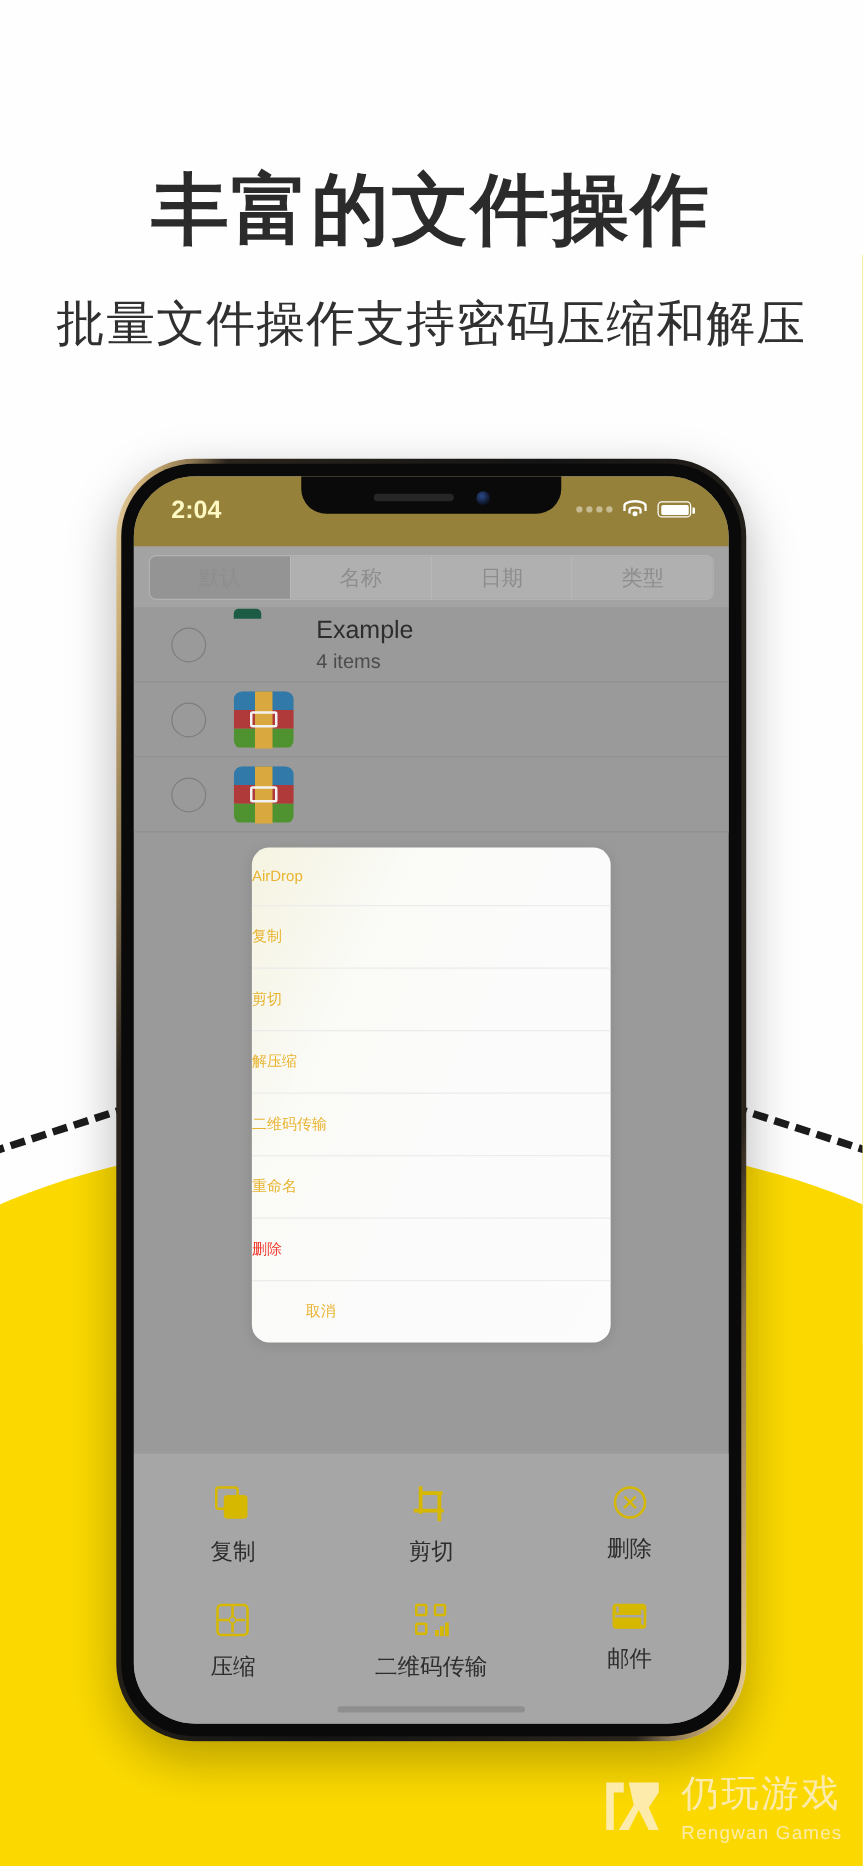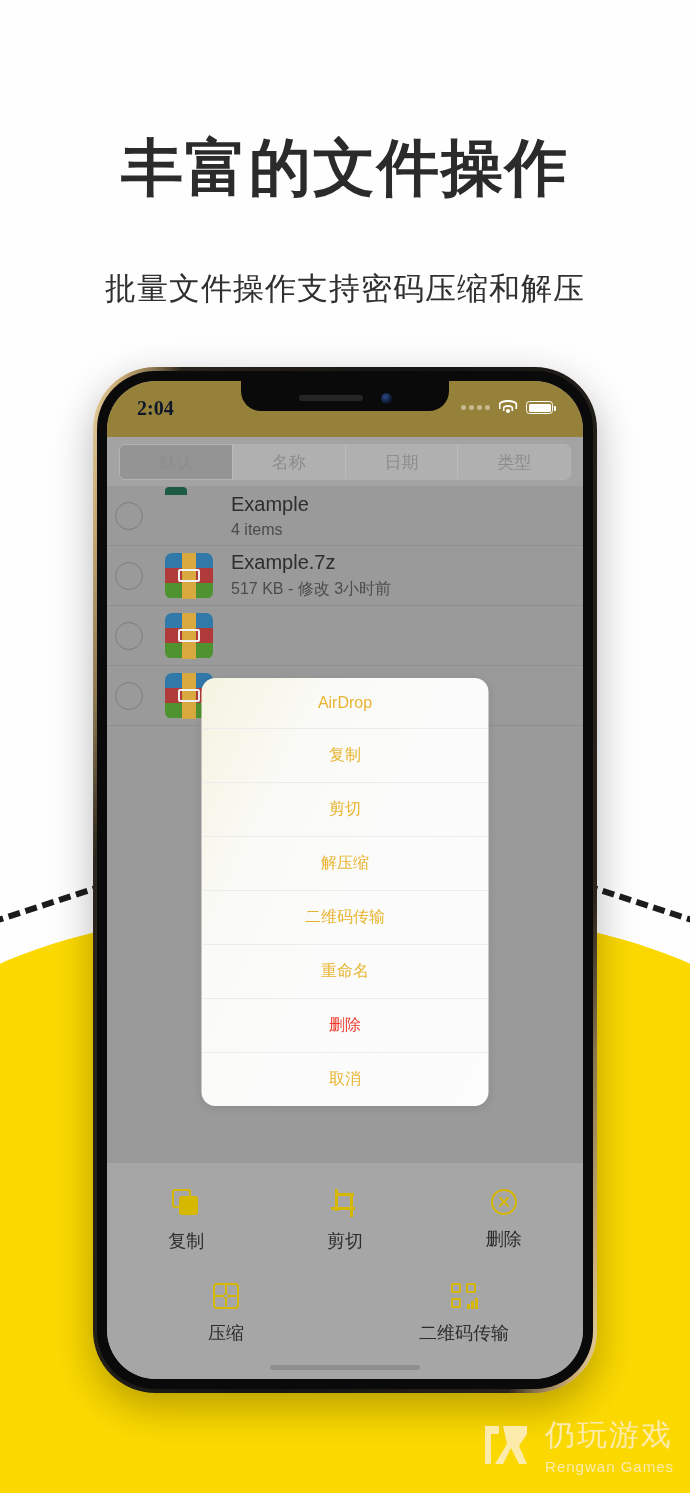--- a/index.html
+++ b/index.html
@@ -41,24 +41,23 @@
   .headline {
     position:absolute; left:0; right:0; top:126px;
     text-align:center;
     font-size:62px; font-weight:bold; color:#2b2b2b;
     letter-spacing:2px;
     z-index:5;
   }
   .subhead {
     position:absolute; left:0; right:0; top:232px;
     text-align:center;
-    font-size:31px; color:#303030;
+    font-size:39px; color:#303030;
     letter-spacing:1px;
     z-index:5;
-    margin-top:36px;
   }
 
   
   .phone {
     position:absolute;
     left:93px; top:367px;
     width:504px; height:1026px;
     border-radius:62px;
     background:linear-gradient(100deg,#e8d4a8 0%,#c9ab74 4%,#8a7550 9%,#2a241c 13%,
                 #141414 50%,#2a241c 87%,#8a7550 91%,#c9ab74 96%,#e8d4a8 100%);
@@ -94,21 +93,21 @@
   .notch .cam { width:11px; height:11px; border-radius:50%;
     background:radial-gradient(circle at 40% 35%,#2a4a8a 0%,#101a30 60%,#05070d 100%); margin-top:4px;}
 
   
   .statusbar {
     height:56px; background:#96813a;
     display:flex; align-items:flex-start; justify-content:space-between;
     padding:16px 30px 0 30px;
     position:relative; z-index:30;
   }
-  .st-time { color:#0f172a; font-size:20px; font-weight:bold;font-family:Liberation Serif, serif; }
+  .st-time { color:#fef9c3; font-size:20px; font-weight:bold; }
   .st-right { display:flex; align-items:center; gap:8px; padding-top:3px; }
   .sig-dots { display:flex; gap:3px; align-items:center; }
   .sig-dots i { width:5px; height:5px; border-radius:50%; background:rgba(255,255,255,0.45); display:block; }
   .wifi { position:relative; width:20px; height:15px; }
   .wifi span { position:absolute; left:50%; transform:translateX(-50%);
     border:2.2px solid #fff; border-bottom:none; border-radius:50% 50% 0 0; }
   .wifi .w1 { width:19px; height:9px;  top:0; }
   .wifi .w2 { width:11px; height:6px; top:4.5px; }
   .wifi .w3 { width:4px;  height:4px; top:9px; border-radius:50%; border:none; background:#fff; }
   .battery { width:27px; height:13px; border:1.6px solid #fff; border-radius:3.5px; position:relative; padding:1.5px;}
@@ -135,21 +134,21 @@
   
   .seg-wrap { background:#a3a3a3; padding:7px 12px 6px 12px; }
   .segmented { display:flex; border:1px solid #b3b3b3; border-radius:6px; overflow:hidden; height:36px; }
   .seg { flex:1; display:flex; align-items:center; justify-content:center;
     font-size:17px; color:#8d8d8d; background:#b0b0b0; border-right:1px solid #bbb; }
   .seg:last-child { border-right:none; }
   .seg.active { background:#949494; color:#8e8e8e; }
 
   
   .filelist { background:#9a9a9a; }
-  .row { display:flex; align-items:center; height:60px; padding:0 0 0 8px;
+  .row { display:flex; align-items:center; height:60px; padding:0 0 0 30px;
          border-bottom:1px solid #8f8f8f; }
   .radio { width:28px; height:28px; border:1.8px solid #7e7e7e; border-radius:50%; flex:0 0 auto; }
   .ficon { width:52px; height:46px; margin-left:22px; flex:0 0 auto; position:relative; }
   .folder { width:52px; height:42px; background:#1c5c45; border-radius:4px 8px 5px 5px; position:relative; }
   .folder::before { content:""; position:absolute; left:0; top:-6px; width:22px; height:8px;
     background:#1c5c45; border-radius:4px 4px 0 0; }
   .arch { width:48px; height:46px; border-radius:7px; overflow:hidden; position:relative;
           display:flex; flex-direction:column; }
   .arch .b1 { flex:1; background:#3179a8; }
   .arch .b2 { flex:1; background:#b03a3a; }
@@ -221,26 +220,26 @@
     background:linear-gradient(115deg,#f5f3e0 0%,#fafaf6 26%,#fbfbfb 55%,#fcfcfc 100%);
     z-index:35;
     box-shadow:0 2px 10px rgba(0,0,0,0.10);
   }
   .sheet-title {
     text-align:center; font-size:21px; font-weight:bold; color:#1d1d1d;
     padding:22px 0 20px 0;
     border-bottom:1px solid #ececec;
   }
   .sheet-item {
-    text-align:center; font-size:16px; color:#e8b430;
+    font-size:12px; color:#e8b430;
     padding:16px 0 16px 0;
     border-bottom:1px solid #ececec;
   }
   .sheet-item.destructive { color:#f03a2e; }
-  .sheet-item:last-child { border-bottom:none; }
+  .sheet-item:last-child { border-bottom:none;margin-left:43px; }
 
   
   .watermark {
     position:absolute; right:16px; bottom:18px;
     display:flex; align-items:center; gap:12px;
     z-index:20;
   }
   .wm-mark { width:54px; height:50px; position:relative; }
   .wm-text { display:flex; flex-direction:column; gap:2px; }
   .wm-cn { font-size:30px; color:#fdebab; font-weight:normal; letter-spacing:2px; }
@@ -300,72 +299,56 @@
     <div class="filelist">
 
       <div class="row">
         <span class="radio"></span>
         <span class="ficon"><span class="folder"></span></span>
         <span class="finfo">
           <span class="fname">Example</span>
           <span class="fmeta">4  items</span>
         </span>
       </div>
+
 
       <div class="row">
         <span class="radio"></span>
         <span class="ficon">
           <span class="arch">
                 <span class="b1"></span>
                 <span class="b2"></span>
                 <span class="b3"></span>
             <span class="strip"></span>
                 <span class="win"></span>
               </span>
         </span>
         <span class="finfo">
-          <span class="fname">Example.7z</span>
-          <span class="fmeta">517 KB - 修改 3小时前</span>
+          <span class="fname"></span>
+          <span class="fmeta"></span>
         </span>
       </div>
 
       <div class="row">
         <span class="radio"></span>
         <span class="ficon">
           <span class="arch">
                 <span class="b1"></span>
                 <span class="b2"></span>
                 <span class="b3"></span>
             <span class="strip"></span>
                 <span class="win"></span>
               </span>
         </span>
         <span class="finfo">
           <span class="fname"></span>
           <span class="fmeta"></span>
         </span>
       </div>
 
-      <div class="row">
-        <span class="radio"></span>
-        <span class="ficon">
-          <span class="arch">
-                <span class="b1"></span>
-                <span class="b2"></span>
-                <span class="b3"></span>
-            <span class="strip"></span>
-                <span class="win"></span>
-              </span>
-        </span>
-        <span class="finfo">
-          <span class="fname"></span>
-          <span class="fmeta"></span>
-        </span>
-      </div>
-
     </div>
 
     <div class="sheet">
       <div class="sheet-item">AirDrop</div>
       <div class="sheet-item">复制</div>
       <div class="sheet-item">剪切</div>
       <div class="sheet-item">解压缩</div>
       <div class="sheet-item">二维码传输</div>
       <div class="sheet-item">重命名</div>
       <div class="sheet-item destructive">删除</div>
@@ -407,20 +390,26 @@
         <div class="tb-item">
           <span class="ic-qr">
             <span class="q q1"></span>
                 <span class="q q2"></span>
                 <span class="q q3"></span>
             <span class="b b1"></span>
                 <span class="b b2"></span>
                 <span class="b b3"></span>
               </span>
           <span class="tb-label">二维码传输</span>
+        </div>
+        <div class="tb-item">
+          <span class="ic-mail">
+                <span class="flap"></span>
+              </span>
+          <span class="tb-label">邮件</span>
         </div>
       </div>
       <div class="home-ind"></div>
     </div>
 
   </div>
  </div>
 </div>
 
 <div class="watermark">

